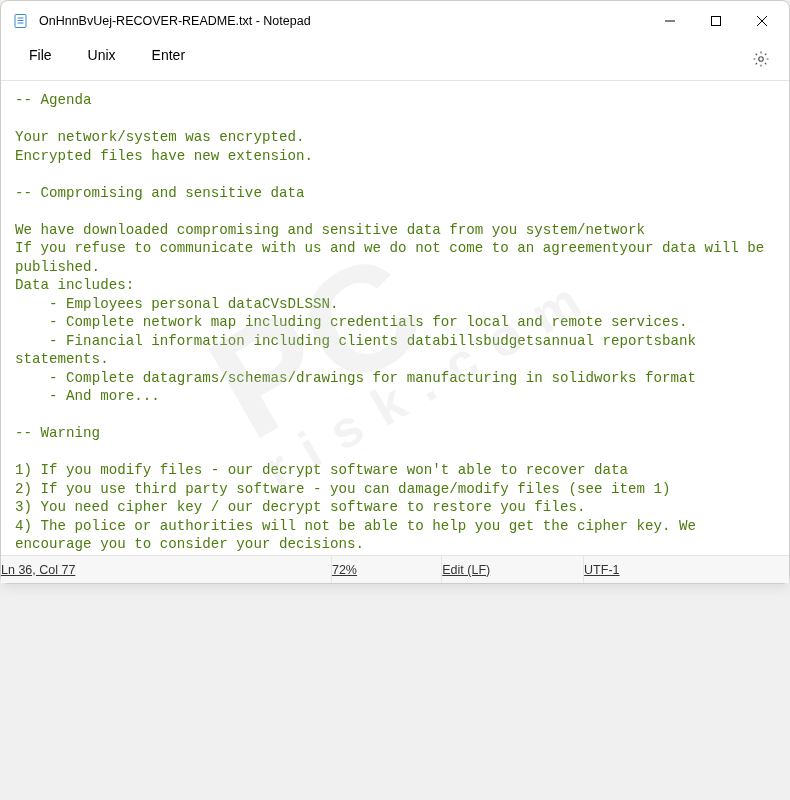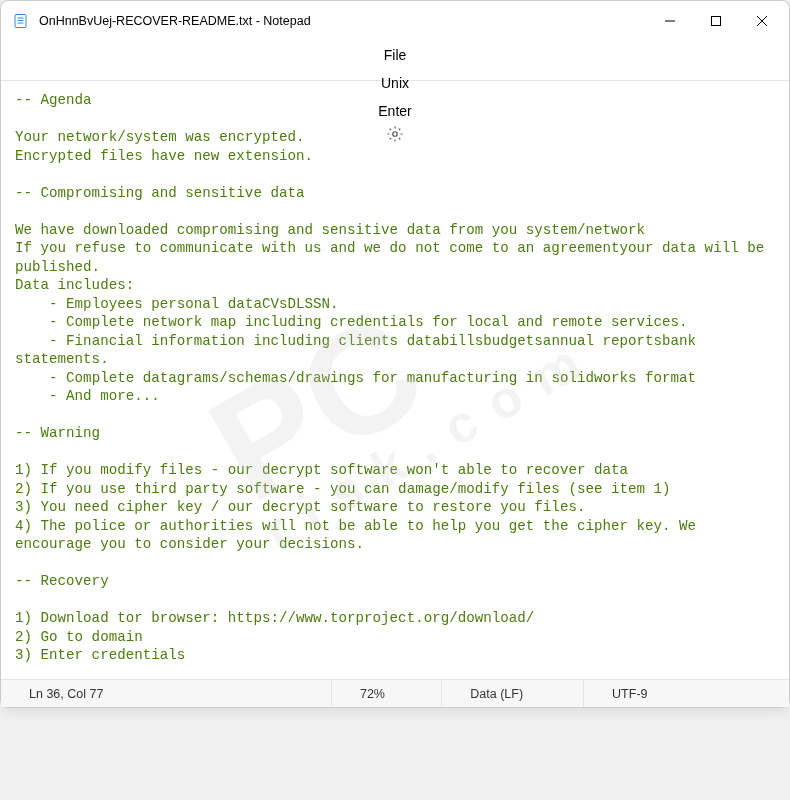--- a/index.html
+++ b/index.html
@@ -6,21 +6,21 @@
 body {
   font-family: "Segoe UI", Tahoma, sans-serif;
   background: #f0f0f0;
   width: 790px;
   height: 800px;
   overflow: hidden;
   position: relative;
 }
 .window {
   width: 790px;
-  height: 708px;
+  height: 584px;
   background: #fff;
   border: 1px solid #ccc;
   border-radius: 8px;
   display: flex;
   flex-direction: column;
   box-shadow: 0 4px 12px rgba(0,0,0,0.08);
 }
 .titlebar {
   height: 40px;
   display: flex;
@@ -41,25 +41,23 @@
 .titlebar .spacer { flex: 1; }
 .caption-btns { display: flex; }
 .caption-btn {
   width: 46px; height: 30px;
   display: inline-flex; align-items: center; justify-content: center;
   color: #000; font-size: 14px;
 }
 
 .menubar {
   display: flex;
-  align-items: center;
   padding: 0 10px;
   height: 40px;
   border-bottom: 1px solid #e5e5e5;
-  flex-direction: column;
 }
 .menubar .menu-item {
   padding: 6px 18px;
   font-size: 14px;
   color: #000;
   border-radius: 4px;
 }
 .menubar .spacer { flex: 1; }
 .menubar .gear {
   width: 36px; height: 36px;
@@ -90,23 +88,24 @@
 .statusbar {
   height: 28px;
   border-top: 1px solid #e5e5e5;
   display: flex;
   align-items: stretch;
   font-size: 12.5px;
   color: #333;
   background: #f7f7f7;
 }
 .statusbar .cell {
-  padding: 0 28px;
+  padding: 0 0;
   display: flex; align-items: center;
   border-right: 1px solid #e5e5e5;
+  text-decoration: underline;
 }
 .statusbar .cell.pos { flex: 0 0 42%; border-left: none; }
 .statusbar .cell.zoom { flex: 0 0 14%; }
 .statusbar .cell.eol { flex: 0 0 18%; }
 .statusbar .cell.enc { flex: 1; border-right: none; }
 
 .watermark {
   position: absolute;
   left: 50%; top: 50%;
   transform: translate(-50%, -50%) rotate(-30deg);
@@ -215,17 +214,17 @@
 password: 14158620-fb98-4889-87cb-f5251368fc21%!(EXTRA string=same as login)</span></div>
     <div class="watermark">
       <span>PC</span>
       <span class="sub">risk.com</span>
     </div>
   </div>
 
   <div class="statusbar">
     <div class="cell pos">Ln 36, Col 77</div>
     <div class="cell zoom">72%</div>
-    <div class="cell eol">Data (LF)</div>
-    <div class="cell enc">UTF-9</div>
+    <div class="cell eol">Edit (LF)</div>
+    <div class="cell enc">UTF-1</div>
   </div>
 
 </div>
 
 </body></html>

